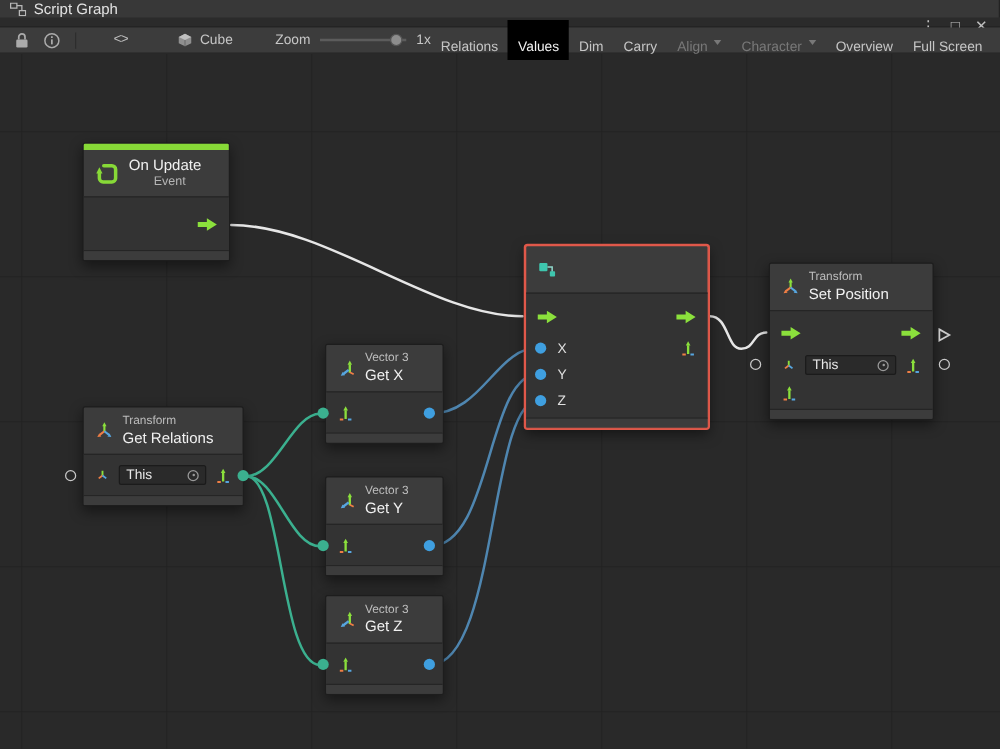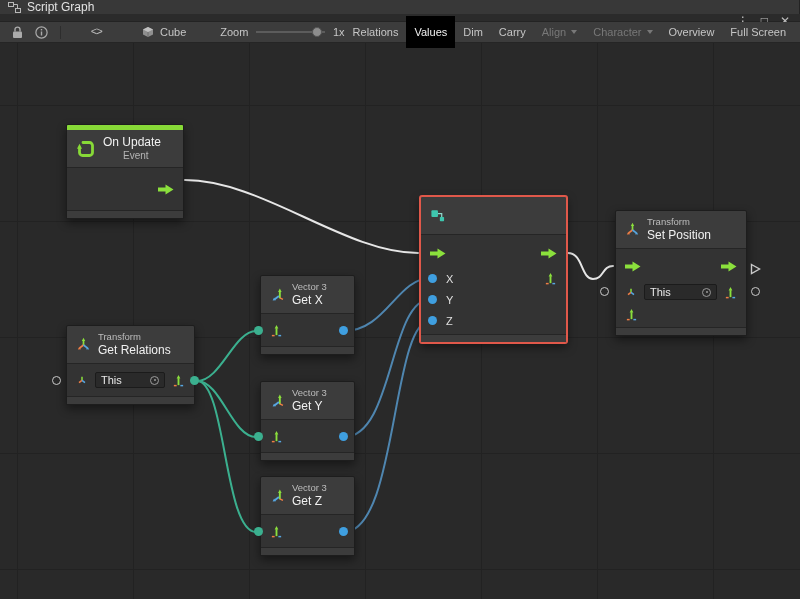--- a/index.html
+++ b/index.html
@@ -9,21 +9,21 @@
   
   .tabbar{position:absolute;top:0;left:0;right:0;height:22px;background:#2b2b2b;display:flex;align-items:stretch;border-bottom:1px solid #232323;z-index:10;flex-direction:column;}
   .tab{display:flex;align-items:center;gap:6px;padding:0 14px 0 8px;background:#383838;color:#e2e2e2;font-size:12px;border-right:1px solid #232323;}
   .tab-actions{margin-left:auto;display:flex;align-items:center;gap:12px;padding-right:10px;color:#c0c0c0;font-size:12px;}
   .tab-actions span{cursor:default;}
 
   
   .toolbar{position:absolute;top:22px;left:0;right:0;height:21px;background:#3c3c3c;display:flex;align-items:center;padding:0 6px;color:#c6c6c6;font-size:11px;border-bottom:1px solid #252525;z-index:10;}
   .tb-icon{display:flex;align-items:center;justify-content:center;padding:0 6px;height:100%;}
   .tb-sep{width:1px;height:13px;background:#2d2d2d;margin:0 6px;}
-  .tb-btn{height:100%;display:flex;align-items:center;padding:16px 8px;white-space:nowrap;cursor:default;}
+  .tb-btn{height:100%;display:flex;padding:16px 8px;white-space:nowrap;cursor:default;}
   .tb-btn.active{background:#000000;color:#f2f2f2;}
   .tb-btn.disabled{color:#787878;}
   .dd-arrow{width:0;height:0;border-left:3.5px solid transparent;border-right:3.5px solid transparent;border-top:4px solid currentColor;margin-left:5px;}
   .zoom-track{width:92px;height:2px;background:#5c5c5c;position:relative;margin:0 8px;}
   .zoom-handle{position:absolute;right:3px;top:-4px;width:10px;height:10px;border-radius:50%;background:#8d8d8d;border:1px solid #555;}
   .code-glyph{font-family:"Liberation Mono",monospace;font-size:11px;color:#bdbdbd;letter-spacing:-1px;}
 
   
   .canvas{position:absolute;top:43px;left:0;right:0;bottom:0;background:#292929;
     background-image:linear-gradient(#222222 1px,transparent 1px),linear-gradient(90deg,#222222 1px,transparent 1px);
@@ -147,21 +147,21 @@
     <path d="M568 253 C583 253, 581 279, 593 279 C604 279, 602 266, 613 266" stroke="#e6e6e6"></path>
     <path d="M197 381 C221 381, 234 331, 256 331" stroke="#3bb08f"></path>
     <path d="M197 381 C221 381, 232 437, 256 437" stroke="#3bb08f"></path>
     <path d="M197 381 C226 381, 224 532, 256 532" stroke="#3bb08f"></path>
     <path d="M344 331 C386 331, 397 278, 431 278" stroke="#4f86b0"></path>
     <path d="M344 437 C394 437, 389 299, 431 299" stroke="#4f86b0"></path>
     <path d="M344 532 C398 532, 391 320, 431 320" stroke="#4f86b0"></path>
   </g>
 </svg>
 
-<div class="node" style="left:66px;top:124px;width:118px;">
+<div class="node" style="left:66px;top:114px;width:118px;">
   <div class="accent-bar"></div>
   <div class="node-header">
     <span class="icn">
       <svg width="20" height="20" viewBox="0 0 20 20">
           <path d="M7 3.5 H13.5 A3 3 0 0 1 16.5 6.5 V13.5 A3 3 0 0 1 13.5 16.5 H6.5 A3 3 0 0 1 3.5 13.5 V9" fill="none" stroke="#87d937" stroke-width="2.8" stroke-linecap="round"></path>
           <path d="M1 9.8 H6 L3.5 4.8 z" fill="#87d937"></path>
         </svg>
     </span>
     <span class="nh-text">
       <span class="nh-title">On Update</span>

